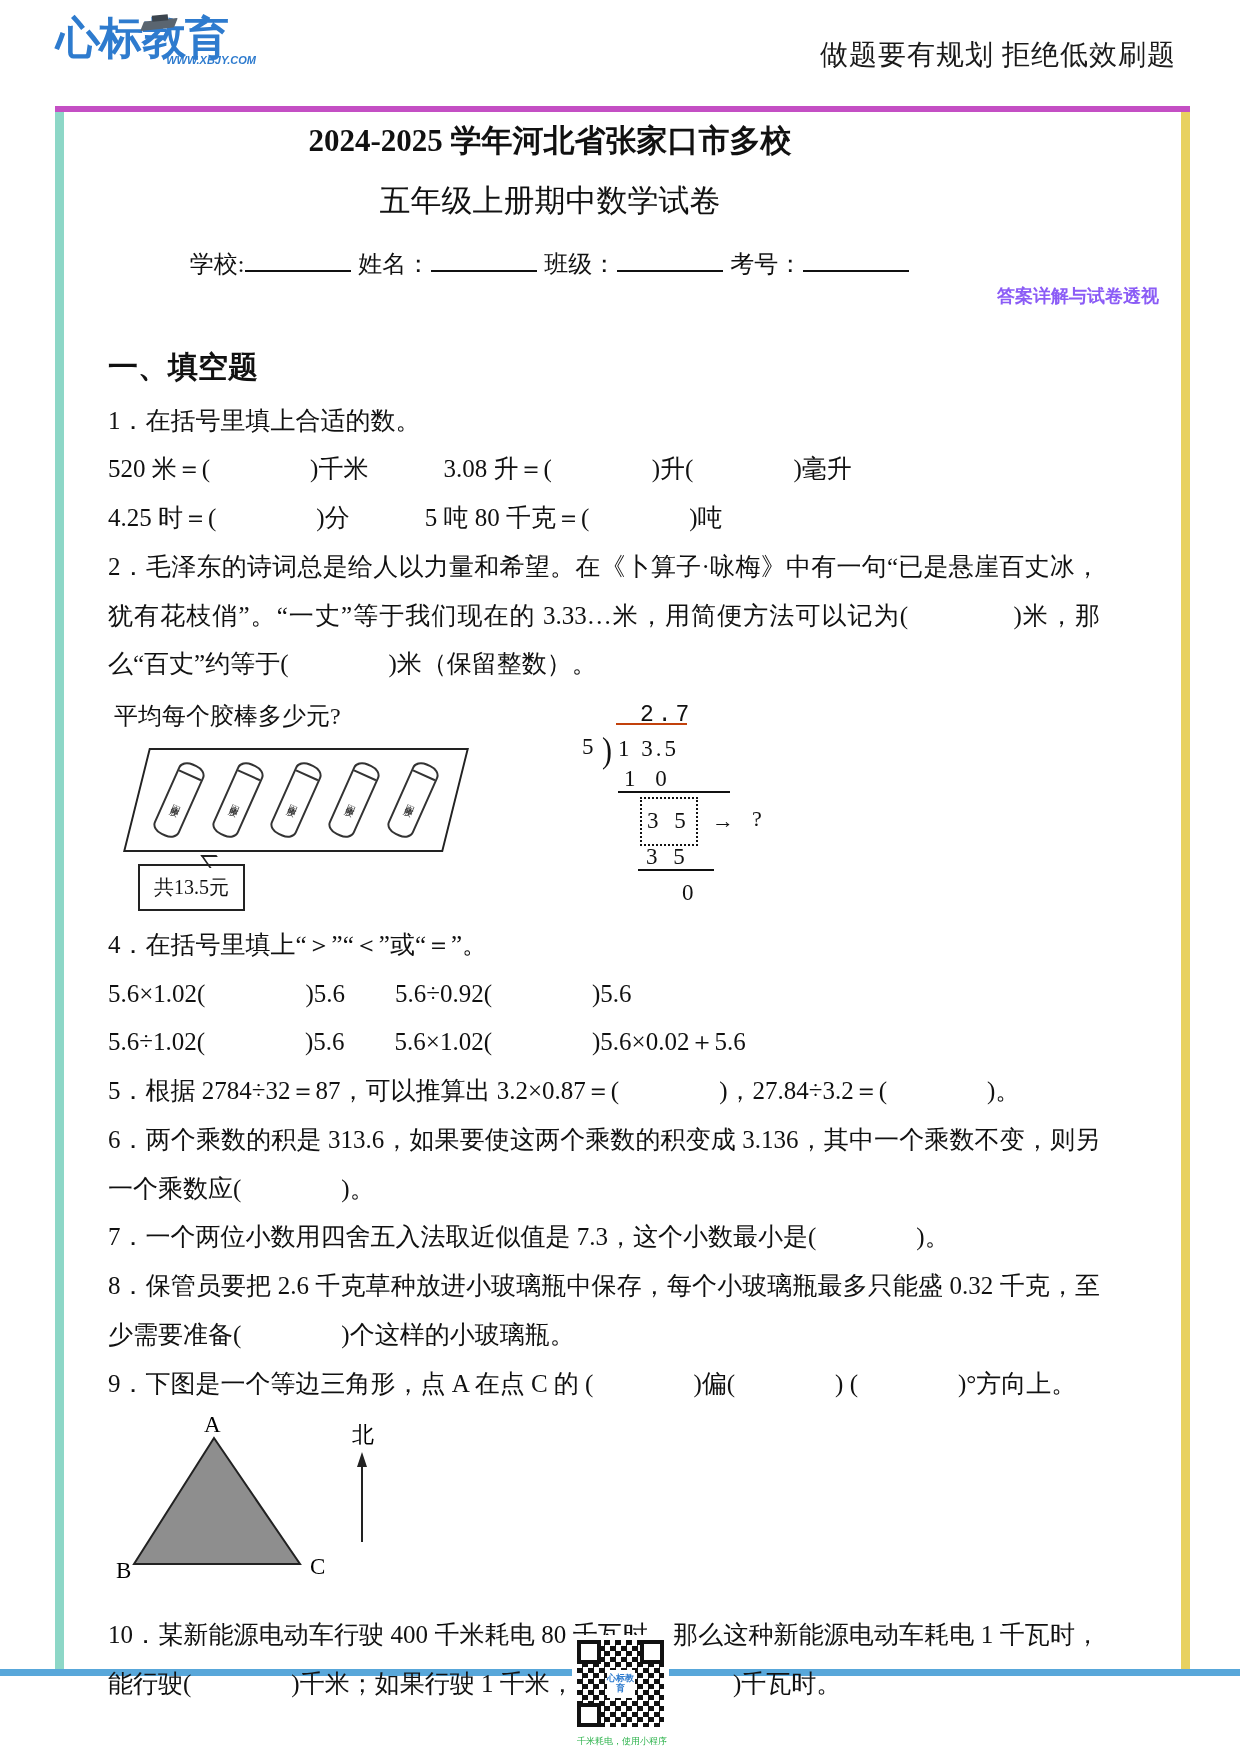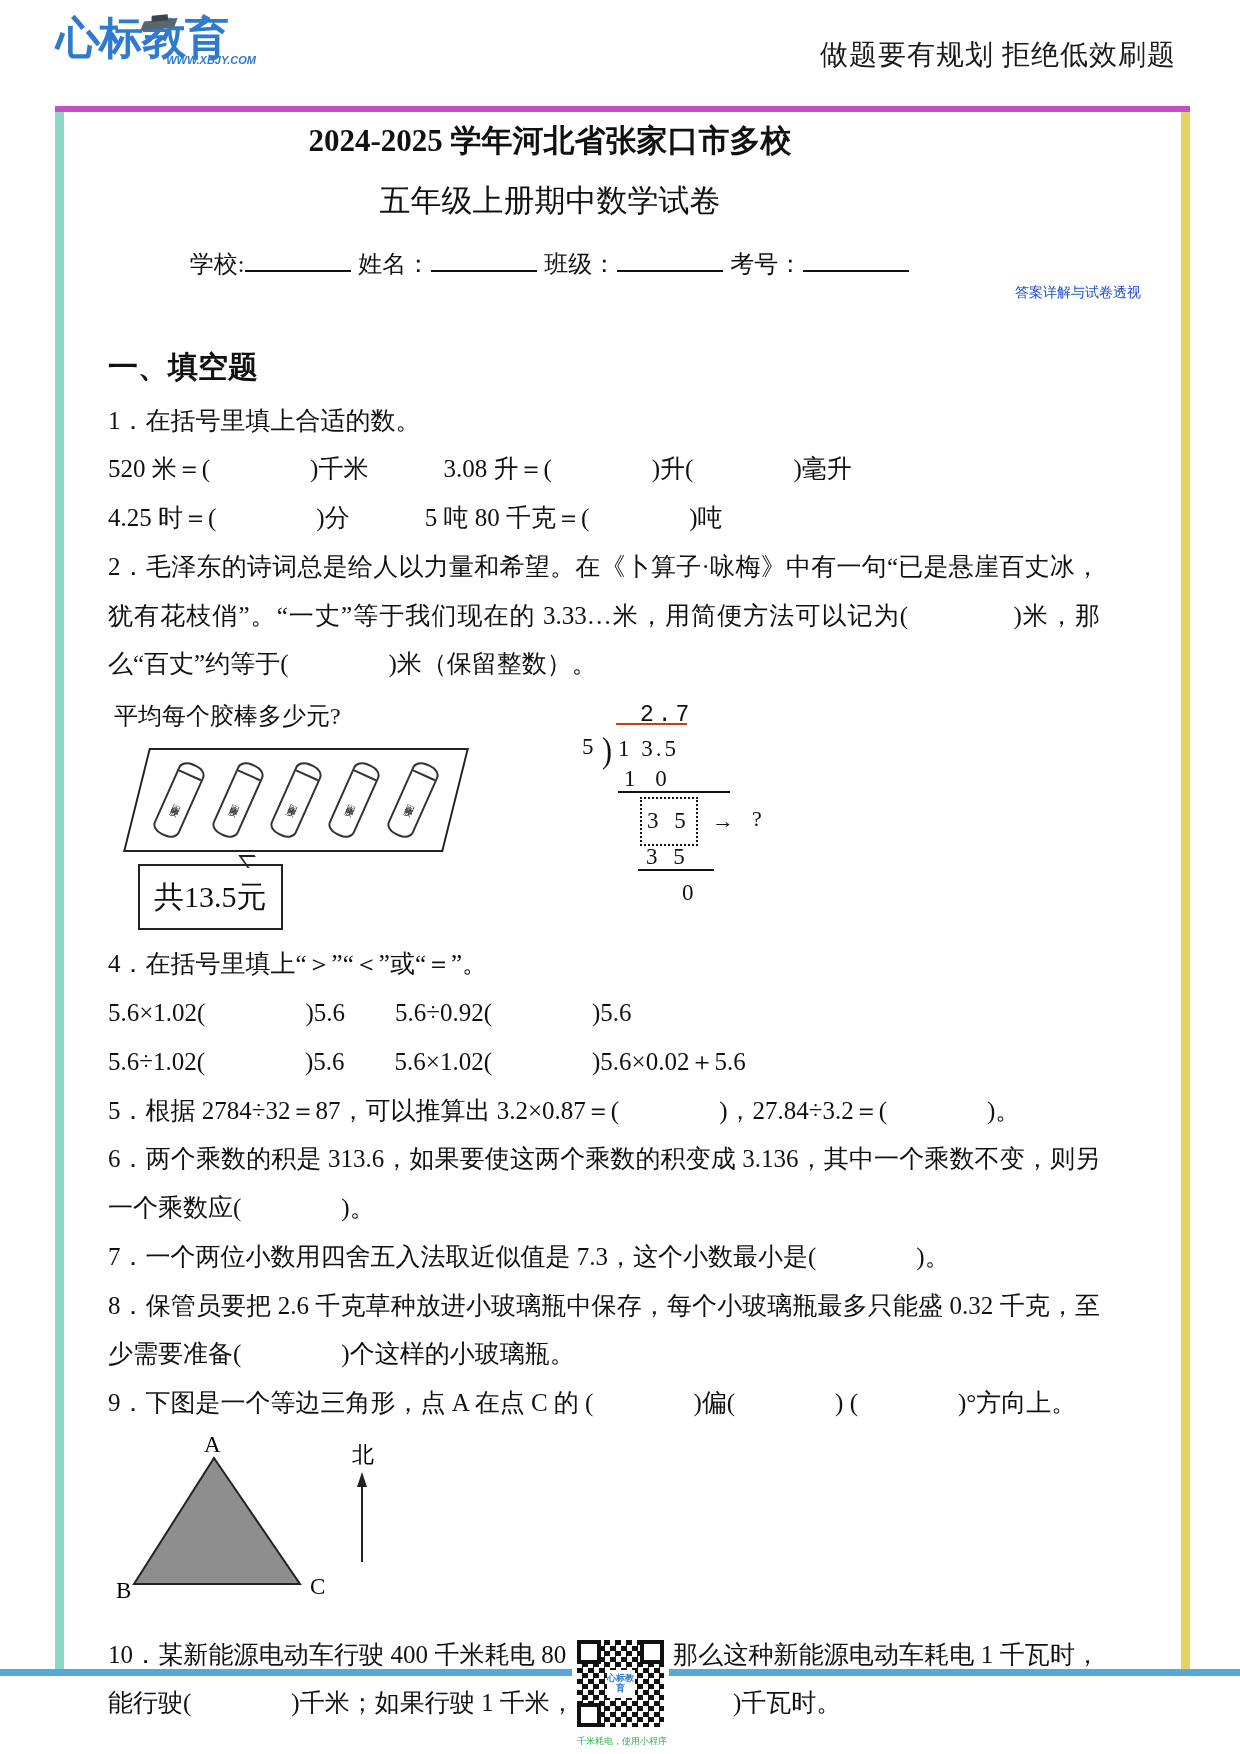--- a/index.html
+++ b/index.html
@@ -37,40 +37,40 @@
   .qr-center{position:absolute;left:50%;top:50%;transform:translate(-50%,-50%);width:88px;height:88px;
              border-radius:50%;background:#fff;display:flex;flex-direction:column;align-items:center;
              justify-content:center;font-family:"Liberation Sans",sans-serif;font-weight:bold;
              color:#2e7bce;font-size:25px;line-height:1.05;}
   .qr-center .u{font-size:6px;font-weight:bold;color:#2e7bce;}
   .qr-ring{position:absolute;width:12px;height:12px;border:5px solid #111;border-radius:50%;background:#fff;}
   .qr-ring.r1{left:18px;top:26px;} .qr-ring.r2{right:14px;top:22px;} .qr-ring.r3{left:26px;bottom:18px;}
   .qr-wechat{position:absolute;right:0px;bottom:8px;width:36px;height:36px;border-radius:50%;
              background:#2bb24a;color:#fff;display:flex;align-items:center;justify-content:center;
              font-family:"Liberation Sans",sans-serif;font-size:22px;font-weight:bold;font-style:italic;}
-  .qr-caption{position:absolute;left:968px;top:284px;width:220px;font-size:14px;color:#1d4ed8;text-align:center;}
+  .qr-caption{position:absolute;left:968px;top:284px;width:220px;font-size:18px;color:#8b5cf6;text-align:center;font-weight:bold;}
 
   
   .content{position:absolute;left:108px;top:338px;width:992px;font-size:25px;line-height:1.95;}
   .content p{margin:0;}
   .sec-heading{font-weight:bold;font-size:30px;}
   .just{text-align:justify;}
 
   
   .gd{display:flex;align-items:flex-start;margin:4px 0 10px 2px;}
   .gd-left{width:400px;font-size:24px;}
   .gd-q{margin:0 0 8px 4px;}
   .tray{width:292px;height:100px;border:2px solid #222;transform:skewX(-14deg);margin-left:26px;
         display:flex;align-items:center;justify-content:space-around;padding:0 12px;background:#fff;}
   .stick{width:24px;height:74px;border:2px solid #333;border-radius:12px/9px;
          transform:skewX(14deg) rotate(24deg);display:flex;align-items:center;justify-content:center;
          background:#fff;position:relative;}
   .stick::before{content:"";position:absolute;top:9px;left:0;right:0;border-top:2px solid #333;}
   .stick-label{writing-mode:vertical-rl;font-size:9px;color:#333;letter-spacing:1px;}
-  .total-box{display:inline-block;border:2px solid #222;padding:2px 14px;font-size:30px;
+  .total-box{display:inline-block;border:2px solid #222;padding:2px 14px;font-size:20px;
              margin:12px 0 0 28px;position:relative;background:#fff;}
   .total-box::before{content:"";position:absolute;right:22px;top:-11px;width:14px;height:11px;
                      border-left:2px solid #222;border-top:2px solid #222;transform:skewX(35deg);}
 
   .longdiv{position:relative;width:250px;height:200px;font-size:23px;margin-left:26px;margin-top:0;}
   .ld-quot{position:absolute;left:104px;top:0;letter-spacing:4px;font-family:Liberation Mono, monospace;}
   .ld-divisor{position:absolute;left:46px;top:32px;}
   .ld-brack{position:absolute;left:66px;top:28px;font-size:30px;transform:scaleY(1.2);}
   .ld-dividend{position:absolute;left:80px;top:30px;border-top:2px solid #c2410c;padding:2px 8px 0 2px;letter-spacing:3px;}
   .ld-s1{position:absolute;left:88px;top:64px;letter-spacing:7px;}

